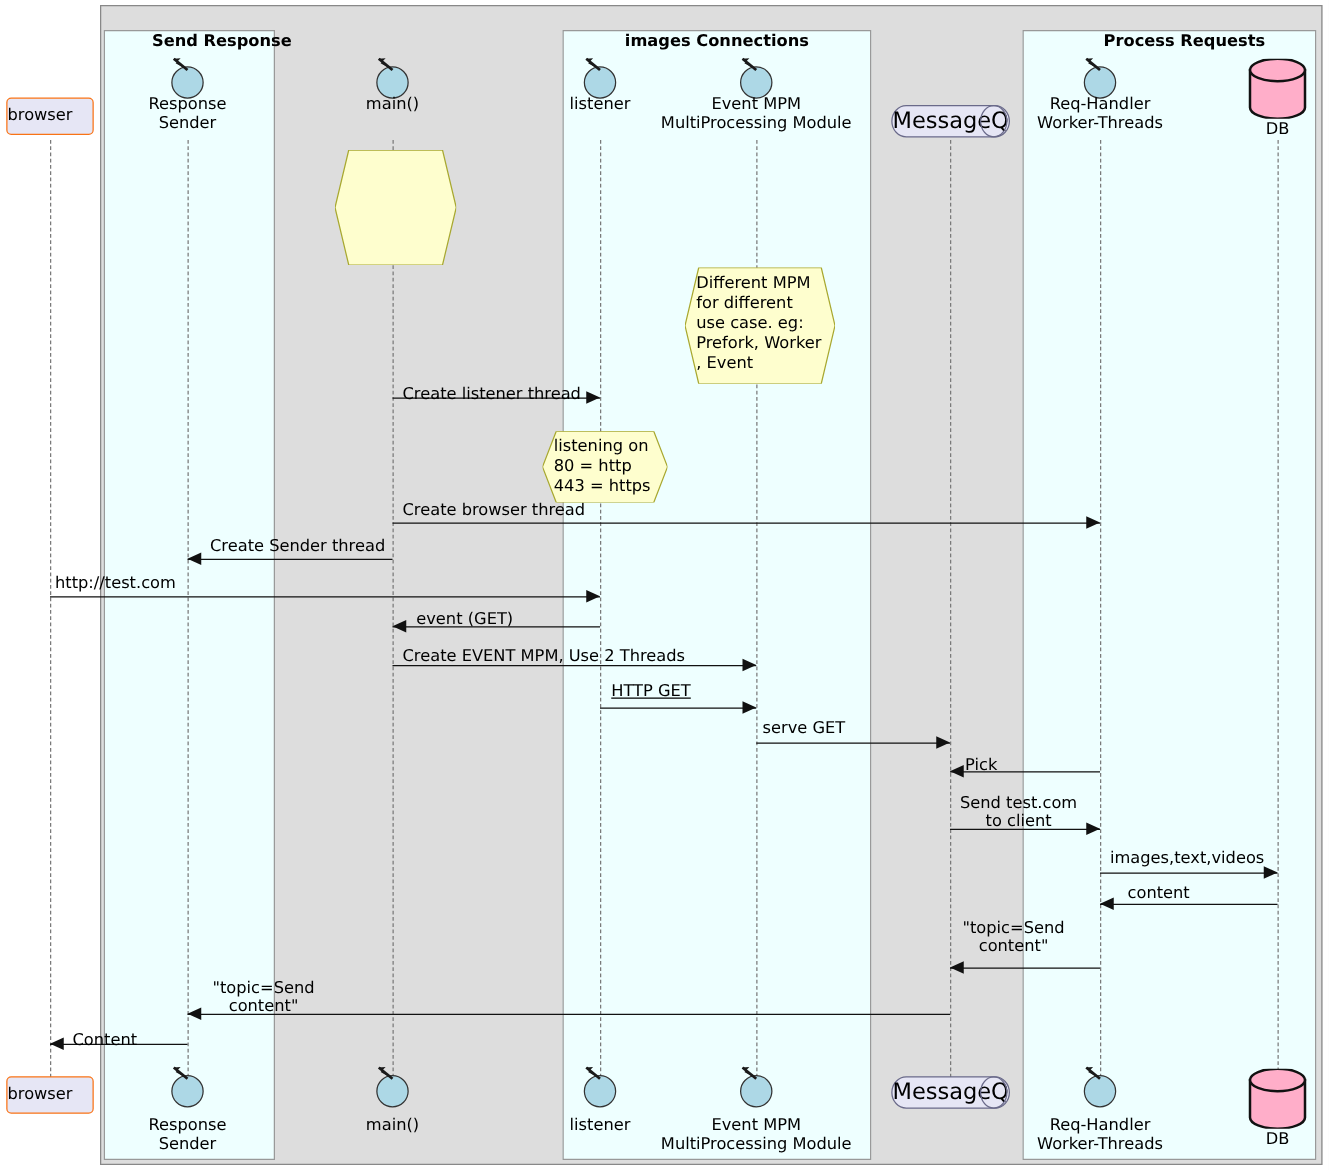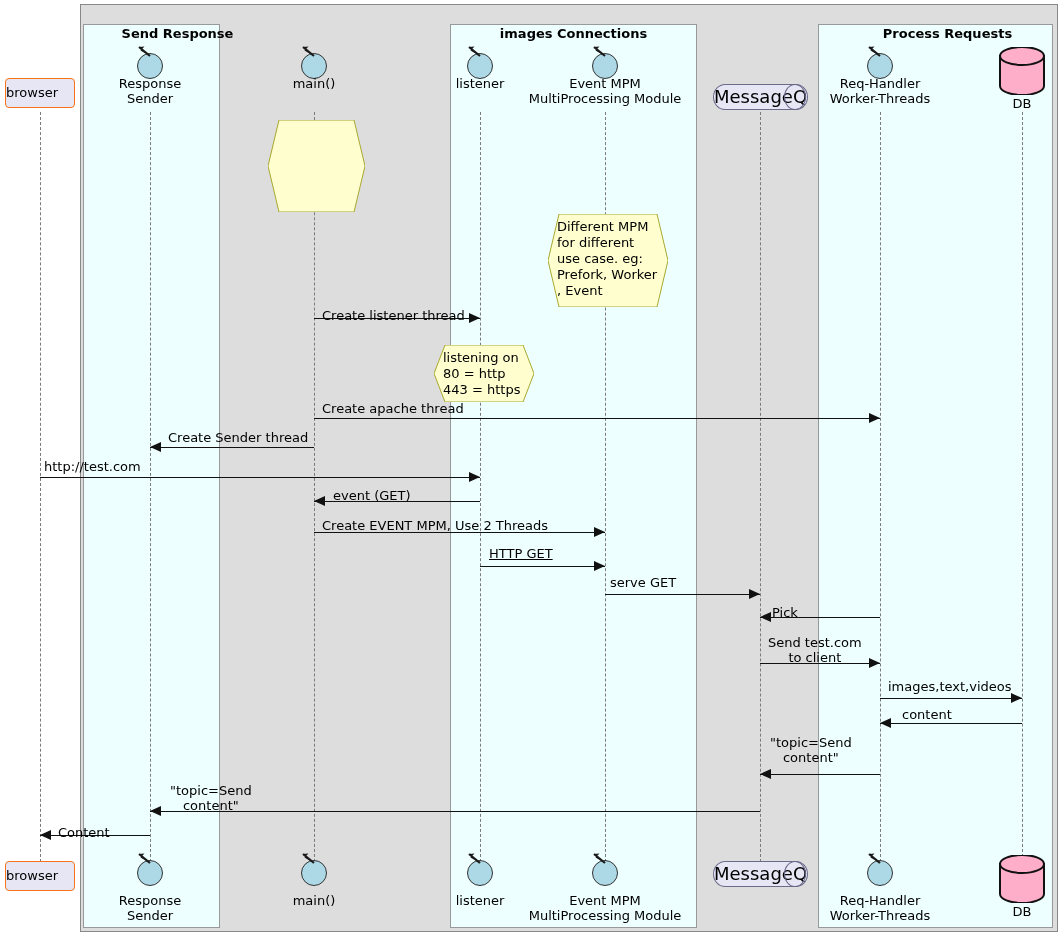--- a/index.html
+++ b/index.html
@@ -166,21 +166,21 @@
     <div class="dbcyl" style="left:998px;top:855px;width:48px;height:48px;"><svg width="48" height="48" viewBox="0 0 48 48">
         <path d="M2 9 L2 39 A22 9 0 0 0 46 39 L46 9 Z" fill="#FFAEC9" stroke="#111" stroke-width="2"></path>
         <ellipse cx="24" cy="9" rx="22" ry="9" fill="#FFAEC9" stroke="#111" stroke-width="2"></ellipse>
       </svg></div>
     <div class="dblabel" style="left:962px;top:904px;width:120px;">DB</div>
     <div class="msgline" style="left:314px;top:318px;width:166px;"></div>
     <div class="arrowR" style="left:469px;top:313px;"></div>
     <div class="msgtext" style="left:322px;top:308px;"><div style="text-align: left;">Create listener thread</div></div>
     <div class="msgline" style="left:314px;top:418px;width:566px;"></div>
     <div class="arrowR" style="left:869px;top:413px;"></div>
-    <div class="msgtext" style="left:322px;top:401px;"><div style="text-align: left;">Create apache thread</div></div>
+    <div class="msgtext" style="left:322px;top:401px;"><div style="text-align: left;">Create browser thread</div></div>
     <div class="msgline" style="left:150px;top:447px;width:164px;"></div>
     <div class="arrowL" style="left:150px;top:442px;"></div>
     <div class="msgtext" style="left:168px;top:430px;"><div style="text-align: left;">Create Sender thread</div></div>
     <div class="msgline" style="left:40px;top:477px;width:440px;"></div>
     <div class="arrowR" style="left:469px;top:472px;"></div>
     <div class="msgtext" style="left:44px;top:459px;"><div style="text-align: left;">http://test.com</div></div>
     <div class="msgline" style="left:314px;top:501px;width:166px;"></div>
     <div class="arrowL" style="left:314px;top:496px;"></div>
     <div class="msgtext" style="left:333px;top:488px;"><div style="text-align: left;">event (GET)</div></div>
     <div class="msgline" style="left:314px;top:532px;width:291px;"></div>

